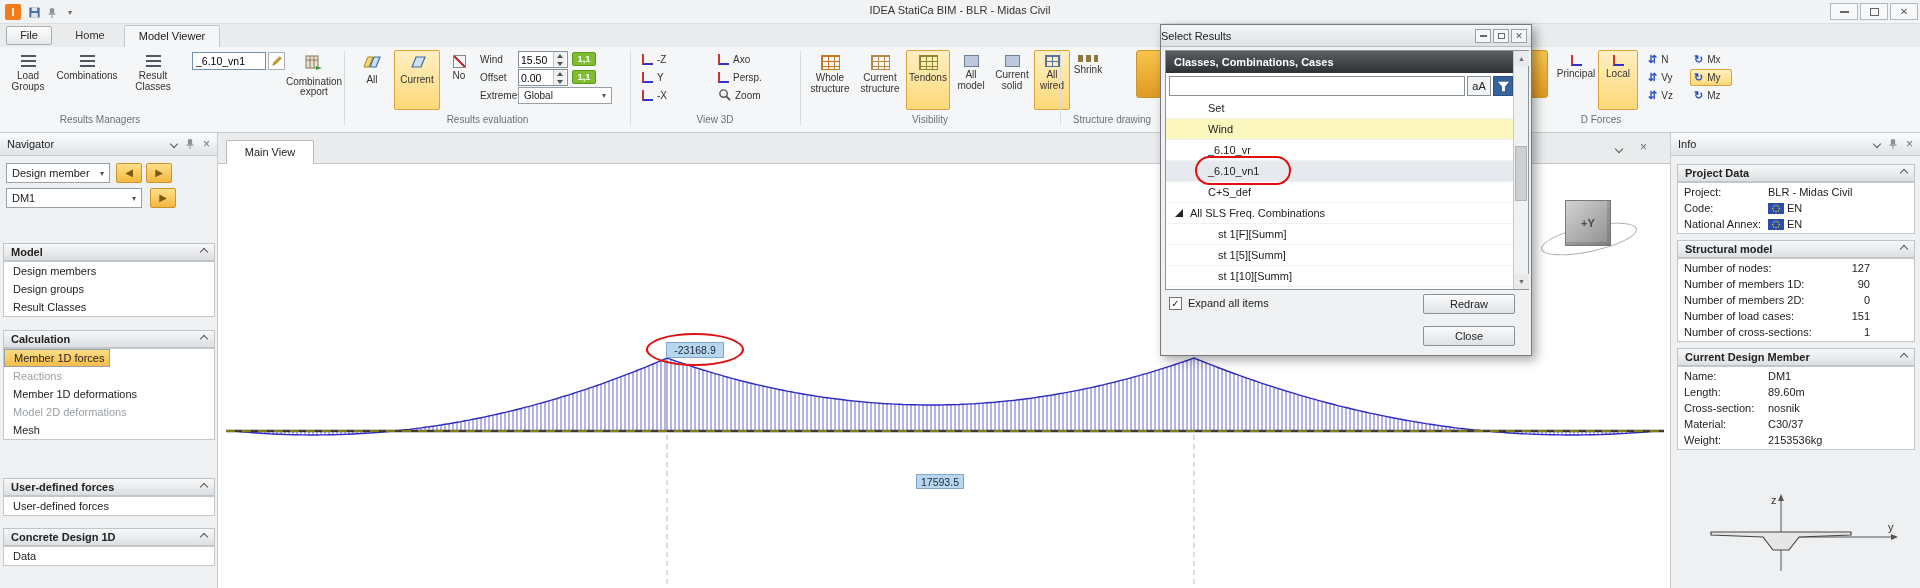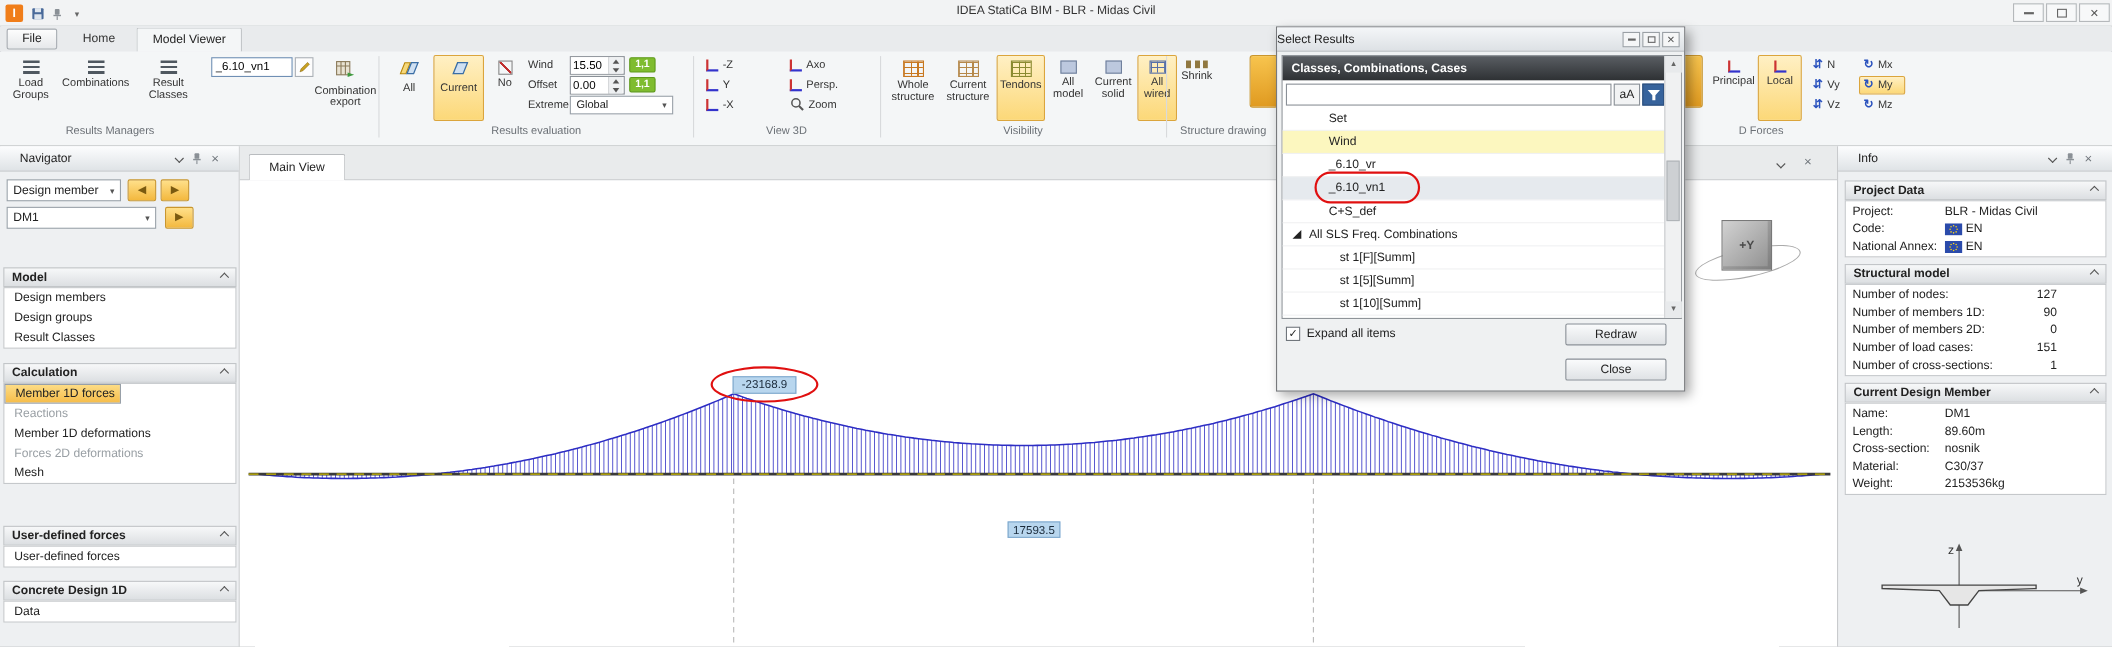--- a/index.html
+++ b/index.html
@@ -47,21 +47,21 @@
   .ic-axis{width:11px;height:11px;border-left:2px solid #c33;border-bottom:2px solid #33c;}
   .ic-grid{width:19px;height:15px;border:1px solid var(--gc,#c87820);background:repeating-linear-gradient(to right,var(--gc,#c87820) 0 1px,transparent 1px 6px),repeating-linear-gradient(to bottom,var(--gc,#c87820) 0 1px,transparent 1px 5px);}
   .ic-grid.sm{width:15px;height:12px;}
   .ic-solid{width:15px;height:12px;background:#bcc8de;border:1px solid #70809c;}
   .ic-no{width:13px;height:13px;border:1px solid #888;background:linear-gradient(45deg,transparent 44%,#c03030 44% 56%,transparent 56%);}
   .ic-shrink{width:20px;height:7px;background:repeating-linear-gradient(to right,#907840 0 5px,transparent 5px 8px);}
   .fg{color:#2a52be;font-weight:bold;font-size:11px;line-height:11px;}
   .partial-icon{position:absolute;top:3px;height:48px;border-radius:3px;background:linear-gradient(#f7c44e,#e09a20);border:1px solid #c9962e;}
 
   
-  .panel-hdr{position:absolute;height:23px;background:linear-gradient(#fcfdfe,#dfe3e6);border-bottom:1px solid #c5c8cb;display:flex;align-items:center;padding:0 18px;}
+  .panel-hdr{position:absolute;height:23px;background:linear-gradient(#fcfdfe,#dfe3e6);border-bottom:1px solid #c5c8cb;display:flex;align-items:center;padding:0 7px;}
   .panel-hdr .sp{margin-left:auto;display:flex;align-items:center;gap:7px;color:#6e747a;}
   .sec-hdr{position:absolute;height:18px;background:linear-gradient(#f7f8f9,#dcdfe2);border:1px solid #c2c5c8;display:flex;align-items:center;padding:0 7px;font-weight:bold;}
   .sec-hdr .chev{margin-left:auto;}
   .chev{width:6px;height:6px;border-left:1.5px solid #555;border-top:1.5px solid #555;transform:rotate(45deg);display:inline-block;}
   .chev.dn{transform:rotate(-135deg);}
   .xmark{color:#6e747a;font-size:12px;line-height:12px;}
   .white-box{position:absolute;background:#fff;border:1px solid #c5c8cb;}
   .nav-item{height:18px;line-height:18px;padding-left:9px;color:#222;}
   .nav-item.dis{color:#9aa0a5;}
   .nav-item.sel{background:linear-gradient(#fddc85,#f6bd4a);}
@@ -404,21 +404,21 @@
 
     <div class="sec-hdr" style="left:3px;top:197px;width:212px">
       <span>Calculation</span>
         <span class="chev"></span>
       </div>
     <div class="white-box" style="left:3px;top:215px;width:212px">
       <div class="nav-item sel">Member 1D forces</div>
       <div class="nav-item dis">Member 2D forces</div>
       <div class="nav-item dis">Reactions</div>
       <div class="nav-item">Member 1D deformations</div>
-      <div class="nav-item dis">Forces 2D deformations</div>
+      <div class="nav-item dis">Model 2D deformations</div>
       <div class="nav-item">Mesh</div>
     </div>
 
     <div class="sec-hdr" style="left:3px;top:345px;width:212px">
       <span>User-defined forces</span>
         <span class="chev"></span>
       </div>
     <div class="white-box" style="left:3px;top:363px;width:212px">
       <div class="nav-item">User-defined forces</div>
     </div>

